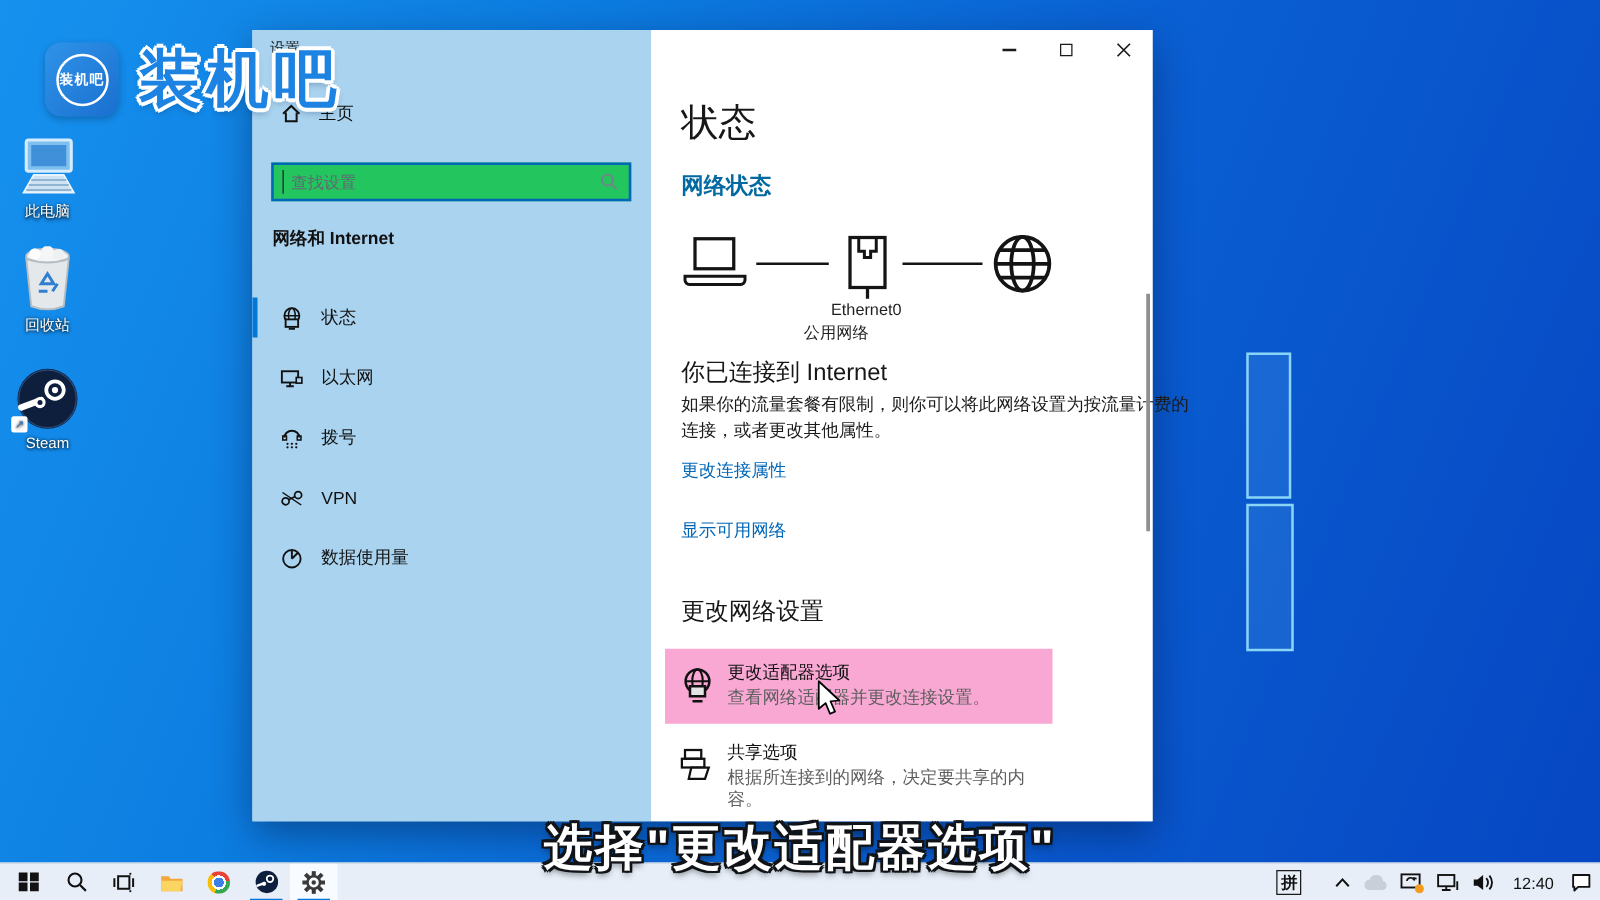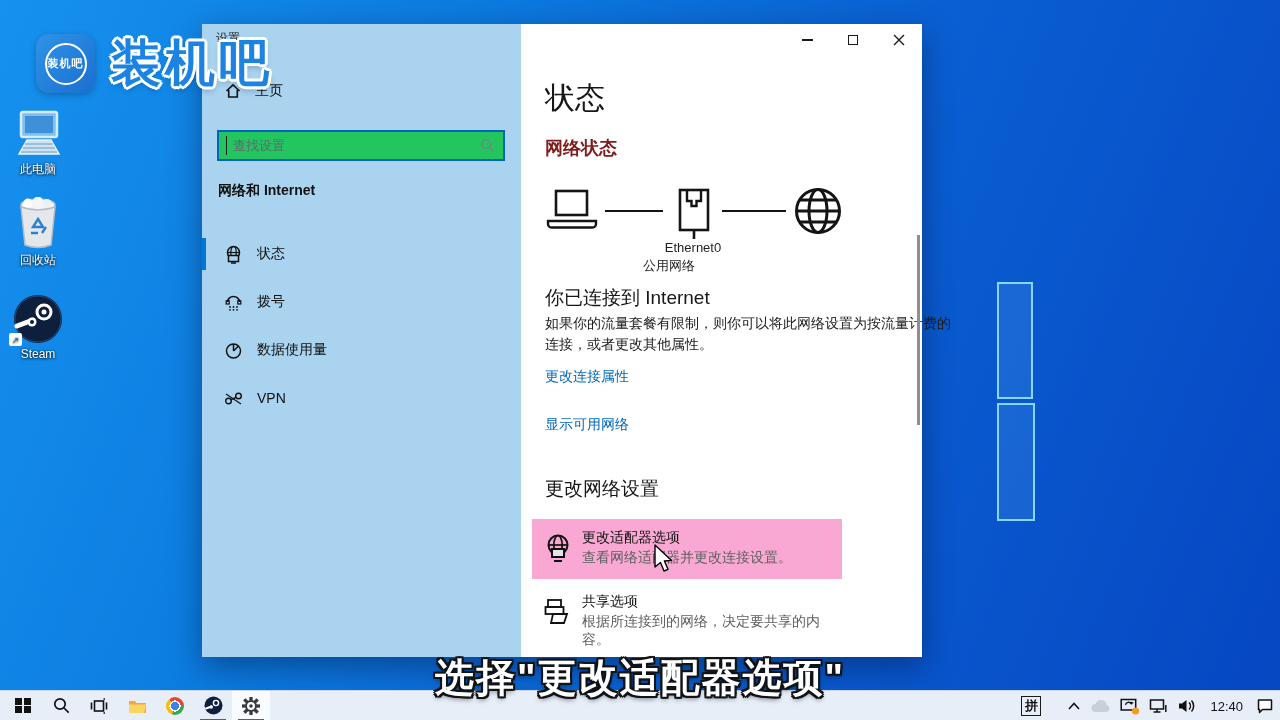--- a/index.html
+++ b/index.html
@@ -62,21 +62,21 @@
   .nav-item.selected::before { content:""; position:absolute; left:0; top:8px; width:4px; height:32px;
     background:#0078d7; }
 
   .titlebar-controls { position:absolute; right:0; top:0; display:flex; height:32px; z-index:12; }
   .tbtn { width:46px; height:32px; display:flex; align-items:center; justify-content:center; }
   .glyph-min { width:11px; height:1.5px; background:#1a1a1a; }
   .glyph-max { width:10px; height:10px; border:1.5px solid #1a1a1a; }
 
   .main { position:absolute; left:319px; top:0; right:0; bottom:0; background:#fff; color:#1f1f1f; }
   .page-title { position:absolute; left:24px; top:54px; font-size:30px; font-weight:400; color:#171717; }
-  .sec1 { position:absolute; left:24px; top:112px; font-size:18px; font-weight:600; color:#7f1d1d; }
+  .sec1 { position:absolute; left:24px; top:112px; font-size:18px; font-weight:600; color:#0369a1; }
   .dg { position:absolute; }
   .dg-line { position:absolute; height:2px; background:#141414; }
   .net-name { position:absolute; left:122px; top:216px; width:100px; text-align:center; font-size:13px; }
   .net-type { position:absolute; left:122px; top:233px; width:100px; text-align:left; font-size:13px; }
   .conn-h { position:absolute; left:24px; top:261px; font-size:19px; font-weight:400; color:#171717; }
   .conn-p { position:absolute; left:24px; top:289px; width:418px; font-size:14px; line-height:21px; color:#1b1b1b; }
   .lnk { position:absolute; left:24px; font-size:14px; color:#0067b8; cursor:pointer; }
   .lnk1 { top:344px; } .lnk2 { top:392px; }
   .sec2 { position:absolute; left:24px; top:452px; font-size:19px; font-weight:400; color:#171717; }
   .set-item { position:absolute; left:11px; width:310px; height:60px; }
@@ -202,47 +202,56 @@
           <circle cx="9.5" cy="7.5" r="6" fill="none" stroke="#111" stroke-width="1.5"></circle>
           <ellipse cx="9.5" cy="7.5" rx="2.7" ry="6" fill="none" stroke="#111" stroke-width="1.2"></ellipse>
           <path d="M3.5 7.5 h12" stroke="#111" stroke-width="1.2"></path>
           <rect x="4.5" y="10.5" width="10" height="6" fill="#a9d3ef" stroke="#111" stroke-width="1.5"></rect>
           <path d="M7 18 h5" stroke="#111" stroke-width="1.5"></path>
         </svg>
         <span>状态</span>
       </div>
       <div class="nav-item">
         <svg width="19" height="19" viewBox="0 0 19 19">
+          <rect x="1.5" y="4" width="13" height="9" fill="none" stroke="#111" stroke-width="1.5"></rect>
+          <path d="M5 16 h6" stroke="#111" stroke-width="1.5"></path>
+            <path d="M8 13 v3" stroke="#111" stroke-width="1.5"></path>
+          <rect x="13" y="9" width="4.5" height="4.5" fill="#a9d3ef" stroke="#111" stroke-width="1.3"></rect>
+        </svg>
+        <span>以太网</span>
+      </div>
+      <div class="nav-item">
+        <svg width="19" height="19" viewBox="0 0 19 19">
           <path d="M3.5 9 a6 5.5 0 0 1 12 0" fill="none" stroke="#111" stroke-width="1.6"></path>
           <rect x="2.2" y="7.8" width="3" height="3.2" fill="none" stroke="#111" stroke-width="1.2"></rect>
           <rect x="13.8" y="7.8" width="3" height="3.2" fill="none" stroke="#111" stroke-width="1.2"></rect>
           <circle cx="6" cy="14" r="0.9" fill="#111"></circle>
             <circle cx="9.5" cy="14" r="0.9" fill="#111"></circle>
           <circle cx="13" cy="14" r="0.9" fill="#111"></circle>
             <circle cx="6" cy="16.8" r="0.9" fill="#111"></circle>
           <circle cx="9.5" cy="16.8" r="0.9" fill="#111"></circle>
             <circle cx="13" cy="16.8" r="0.9" fill="#111"></circle>
         </svg>
         <span>拨号</span>
       </div>
       <div class="nav-item">
         <svg width="19" height="19" viewBox="0 0 19 19">
-          <circle cx="9.5" cy="10" r="7" fill="none" stroke="#111" stroke-width="1.5"></circle>
-          <path d="M9.5 10 V3 M9.5 10 L14.5 5" stroke="#111" stroke-width="1.5" fill="none"></path>
-        </svg>
-        <span>数据使用量</span>
-      </div>
-      <div class="nav-item">
-        <svg width="19" height="19" viewBox="0 0 19 19">
           <circle cx="4.5" cy="12" r="2.8" fill="none" stroke="#111" stroke-width="1.4"></circle>
           <circle cx="14.5" cy="7" r="2.8" fill="none" stroke="#111" stroke-width="1.4"></circle>
           <path d="M6.8 10.8 L12.2 8.2" stroke="#111" stroke-width="1.4"></path>
           <path d="M2 5 L17 15" stroke="#111" stroke-width="1.2"></path>
         </svg>
         <span>VPN</span>
+      </div>
+      <div class="nav-item">
+        <svg width="19" height="19" viewBox="0 0 19 19">
+          <circle cx="9.5" cy="10" r="7" fill="none" stroke="#111" stroke-width="1.5"></circle>
+          <path d="M9.5 10 V3 M9.5 10 L14.5 5" stroke="#111" stroke-width="1.5" fill="none"></path>
+        </svg>
+        <span>数据使用量</span>
       </div>
     </div>
   </div>
 
   <div class="titlebar-controls">
     <div class="tbtn">
         <div class="glyph-min"></div>
       </div>
     <div class="tbtn">
         <div class="glyph-max"></div>

